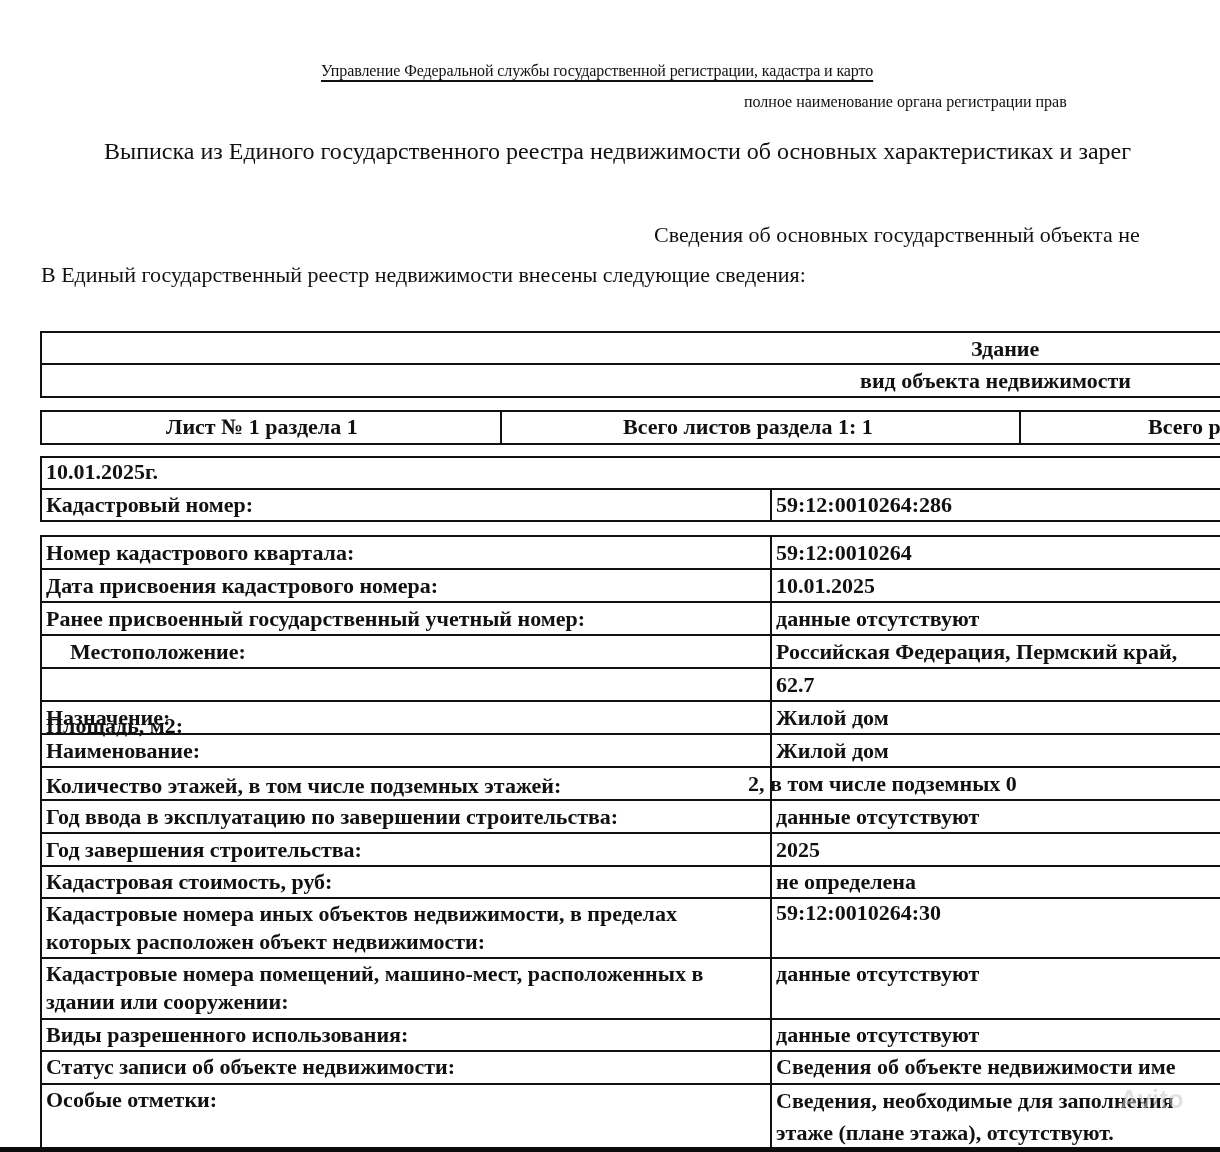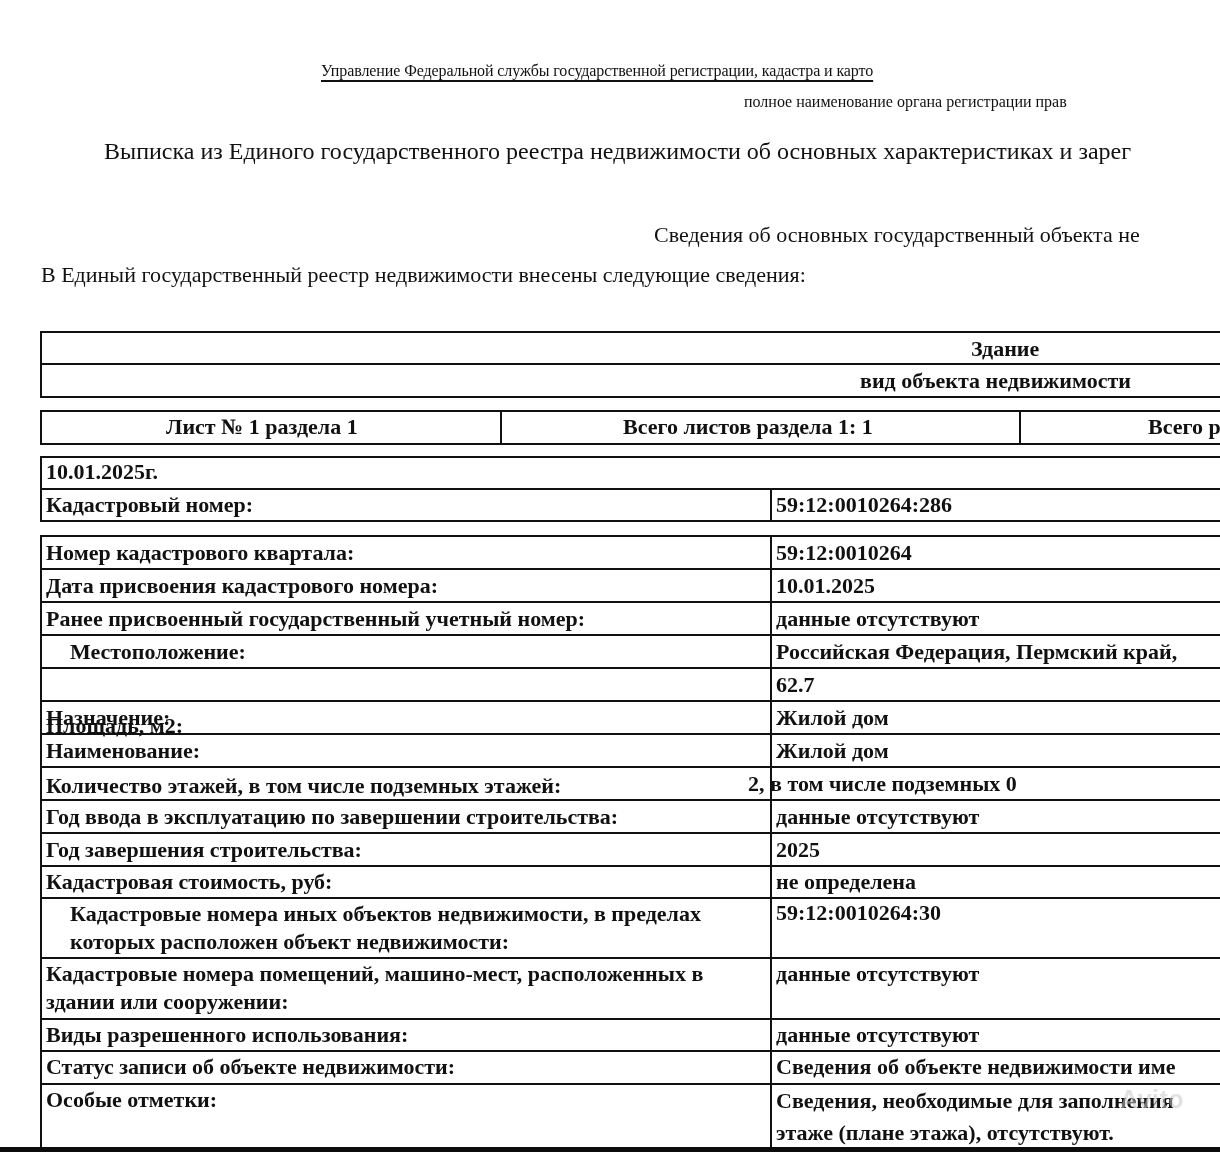--- a/index.html
+++ b/index.html
@@ -158,21 +158,21 @@
 
 <div class="cell-text" style="left:46px; top:802px;">Год ввода в эксплуатацию по завершении строительства:</div>
 <div class="cell-text" style="left:776px; top:802px;">данные отсутствуют</div>
 
 <div class="cell-text" style="left:46px; top:835px;">Год завершения строительства:</div>
 <div class="cell-text" style="left:776px; top:835px;">2025</div>
 
 <div class="cell-text" style="left:46px; top:867px;">Кадастровая стоимость, руб:</div>
 <div class="cell-text" style="left:776px; top:867px;">не определена</div>
 
-<div class="cell-text wrap" style="left:46px; top:900px; width:718px;margin-left:24px;">Кадастровые номера иных объектов недвижимости, в пределах которых расположен объект недвижимости:</div>
+<div class="cell-text wrap" style="left:46px; top:900px; width:718px;">Кадастровые номера иных объектов недвижимости, в пределах которых расположен объект недвижимости:</div>
 <div class="cell-text" style="left:776px; top:898px;">59:12:0010264:30</div>
 
 <div class="cell-text wrap" style="left:46px; top:960px; width:722px;">Кадастровые номера помещений, машино-мест, расположенных в здании или сооружении:</div>
 <div class="cell-text" style="left:776px; top:959px;">данные отсутствуют</div>
 
 <div class="cell-text" style="left:46px; top:1020px;">Виды разрешенного использования:</div>
 <div class="cell-text" style="left:776px; top:1020px;">данные отсутствуют</div>
 
 <div class="cell-text" style="left:46px; top:1052px;">Статус записи об объекте недвижимости:</div>
 <div class="cell-text" style="left:776px; top:1052px;">Сведения об объекте недвижимости име</div>

